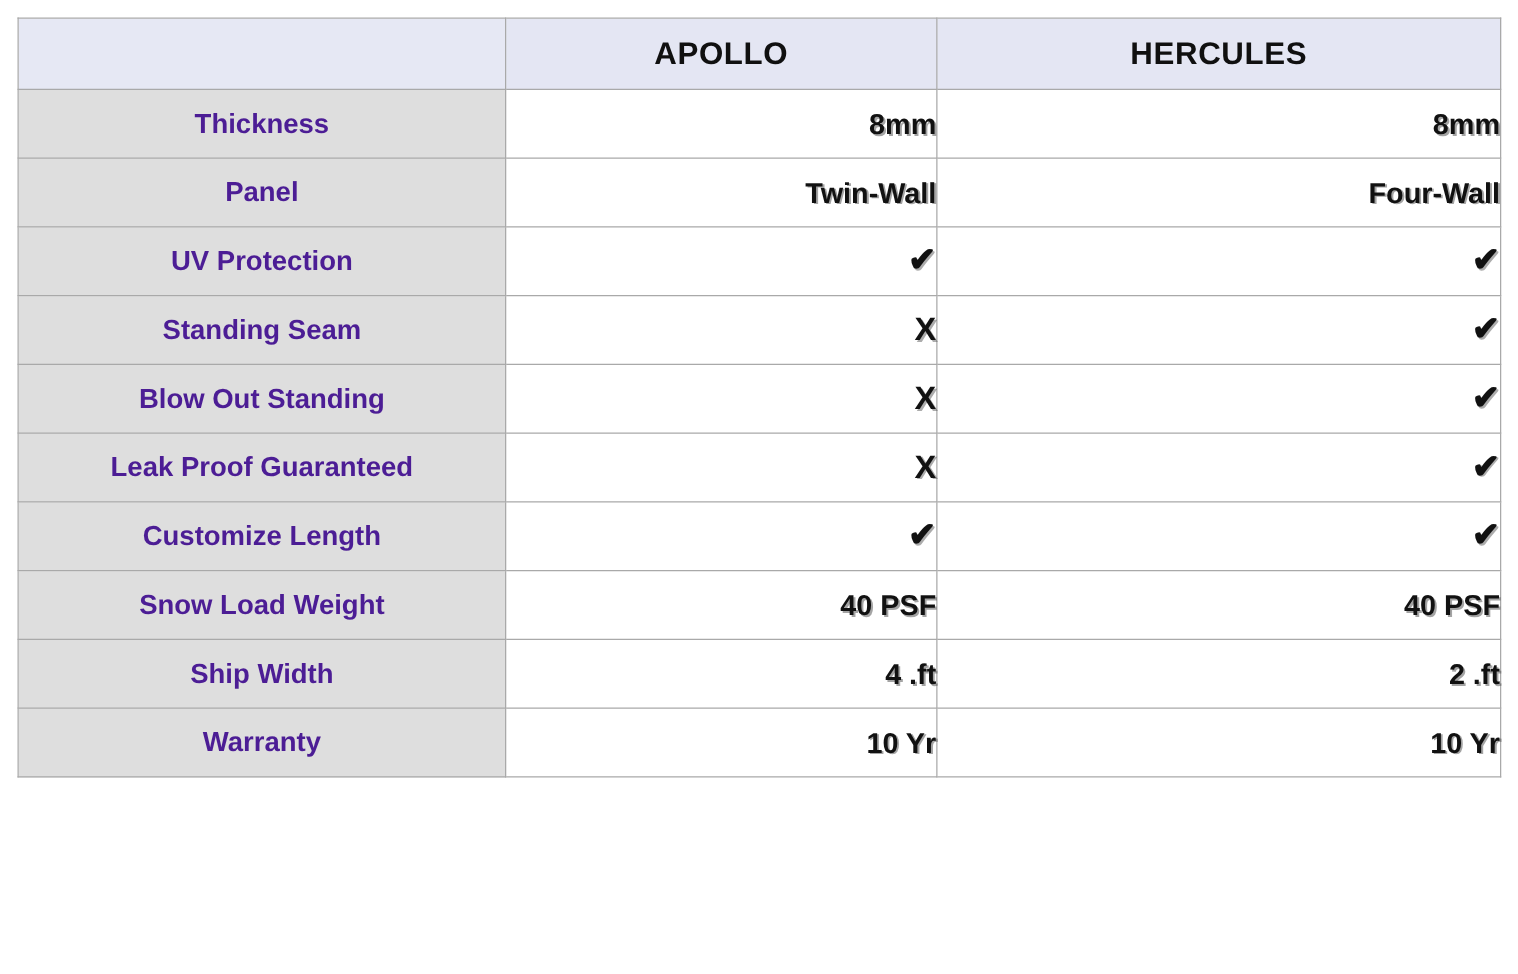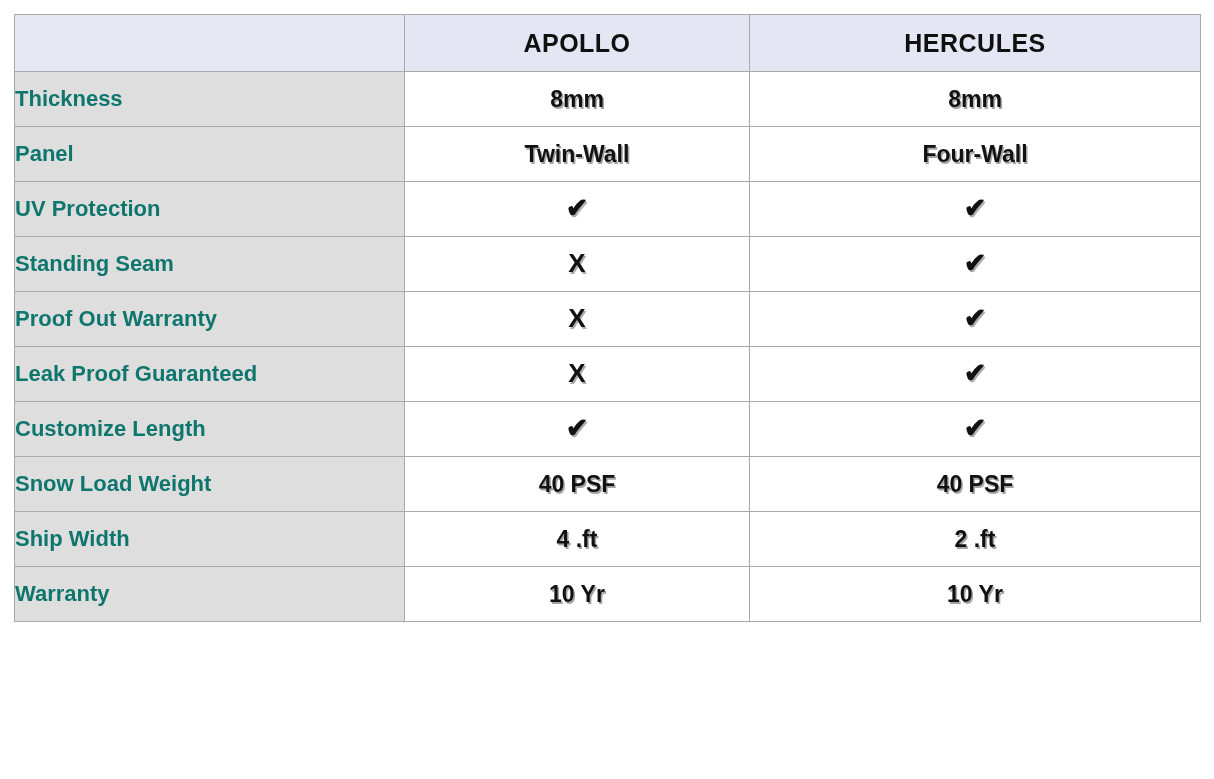--- a/index.html
+++ b/index.html
@@ -48,32 +48,32 @@
     letter-spacing: 0.5px;
     margin-left: 17px;
   }
   tr.head-row th.blank {
     background: #e6e8f4;
   }
 
   
   td.feature {
     background: #dedede;
-    text-align: left;
+    text-align: center;
     font-size: 22px;
     font-weight: bold;
-    color: #0f766e;
+    color: #4c1d95;
     height: 54px;
     vertical-align: middle;
   }
 
   
   td.value {
     background: #ffffff;
-    text-align: center;
+    text-align: right;
     vertical-align: middle;
     height: 54px;
     font-size: 23px;
     font-weight: bold;
     color: #111111;
   }
   td.value .txt {
     display: inline-block;
     text-shadow: 1.5px 1.5px 0 rgba(90,90,90,0.55);
   }
@@ -122,21 +122,21 @@
         <td class="feature">UV Protection</td>
         <td class="value"><span class="mark-check">✔</span></td>
         <td class="value"><span class="mark-check">✔</span></td>
       </tr>
       <tr>
         <td class="feature">Standing Seam</td>
         <td class="value"><span class="mark-x">X</span></td>
         <td class="value"><span class="mark-check">✔</span></td>
       </tr>
       <tr>
-        <td class="feature">Proof Out Warranty</td>
+        <td class="feature">Blow Out Standing</td>
         <td class="value"><span class="mark-x">X</span></td>
         <td class="value"><span class="mark-check">✔</span></td>
       </tr>
       <tr>
         <td class="feature">Leak Proof Guaranteed</td>
         <td class="value"><span class="mark-x">X</span></td>
         <td class="value"><span class="mark-check">✔</span></td>
       </tr>
       <tr>
         <td class="feature">Customize Length</td>

